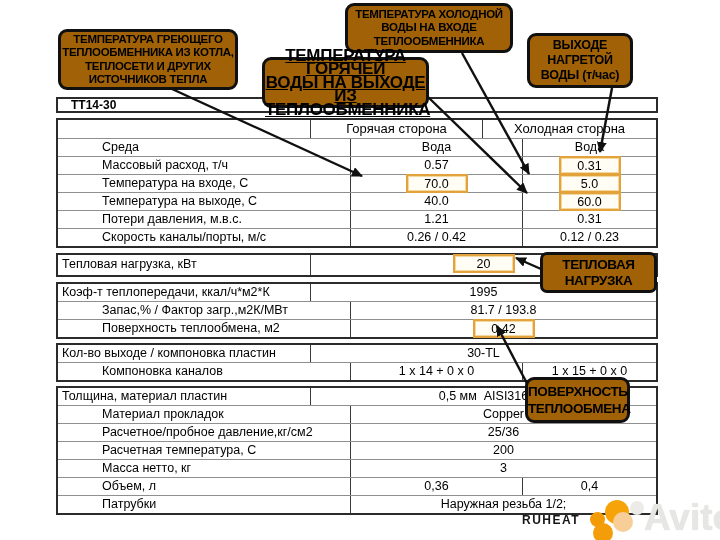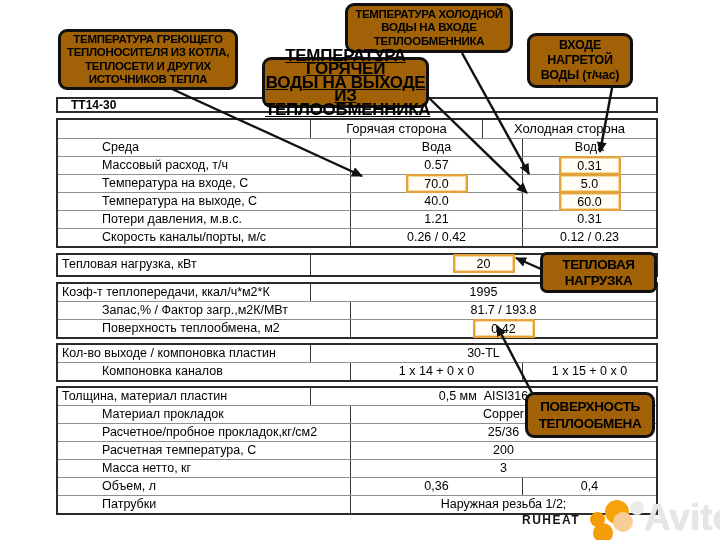--- a/index.html
+++ b/index.html
@@ -27,21 +27,21 @@
 
   
   .callout{position:absolute;z-index:4;background:#a16207;border:3px solid #101010;border-radius:9px;
            box-sizing:border-box;display:flex;flex-direction:column;justify-content:center;
            text-align:center;font-weight:bold;color:#000;}
   #c1{left:58px;top:29px;width:180px;height:61px;font-size:11.5px;line-height:13.5px;letter-spacing:-0.3px;}
   #c2{left:345px;top:3px;width:168px;height:50px;font-size:11.5px;line-height:13.5px;letter-spacing:-0.3px;}
   #c3{left:262px;top:57px;width:167px;height:51px;font-size:17px;line-height:13.5px;letter-spacing:-0.3px;text-decoration:underline;}
   #c4{left:527px;top:33px;width:106px;height:55px;font-size:12.5px;line-height:15px;letter-spacing:-0.3px;}
   #c5{left:540px;top:252px;width:117px;height:41px;font-size:13.5px;line-height:16px;letter-spacing:-0.4px;border-radius:7px;}
-  #c6{left:525px;top:392px;width:130px;height:46px;font-size:13.5px;line-height:17px;letter-spacing:-0.4px;}
+  #c6{left:525px;top:377px;width:105px;height:46px;font-size:13.5px;line-height:17px;letter-spacing:-0.4px;}
 
   
   .arrows{position:absolute;left:0;top:0;z-index:2;pointer-events:none;}
 
   
   .brand{position:absolute;left:522px;top:513px;font-size:12px;font-weight:bold;letter-spacing:1.5px;color:#161616;z-index:1;}
   .avito-text{position:absolute;left:644px;top:497px;font-size:37px;font-weight:bold;color:#E6E6E4;
               text-shadow:0 0 1px #d3d3d0;z-index:1;}
   .dot{position:absolute;border-radius:50%;z-index:2;}
   .dot-a{left:605px;top:500px;width:24px;height:24px;background:#F6A30A;}
@@ -64,36 +64,36 @@
     <line x1="172" y1="89" x2="362" y2="176" stroke="#101010" stroke-width="2.4" marker-end="url(#ah)"></line>
     <line x1="462" y1="53" x2="529" y2="174" stroke="#101010" stroke-width="2.4" marker-end="url(#ah)"></line>
     <line x1="428" y1="97" x2="527" y2="193" stroke="#101010" stroke-width="2.4" marker-end="url(#ah)"></line>
     <line x1="612" y1="88" x2="600" y2="152" stroke="#101010" stroke-width="2.4" marker-end="url(#ah)"></line>
     <line x1="541" y1="269" x2="516" y2="258" stroke="#101010" stroke-width="2.4" marker-end="url(#ah)"></line>
     <line x1="532" y1="393" x2="497" y2="326" stroke="#101010" stroke-width="2.4" marker-end="url(#ah)"></line>
   </svg>
 
   <div class="callout" id="c1">
     <div>ТЕМПЕРАТУРА ГРЕЮЩЕГО</div>
-    <div>ТЕПЛОНОСИТЕЛЯ ИЗ КОТЛА,</div>
+    <div>ТЕПЛООБМЕННИКА ИЗ КОТЛА,</div>
     <div>ТЕПЛОСЕТИ И ДРУГИХ</div>
     <div>ИСТОЧНИКОВ ТЕПЛА</div>
   </div>
   <div class="callout" id="c2">
     <div>ТЕМПЕРАТУРА ХОЛОДНОЙ</div>
     <div>ВОДЫ НА ВХОДЕ</div>
     <div>ТЕПЛООБМЕННИКА</div>
   </div>
   <div class="callout" id="c3">
     <div>ТЕМПЕРАТУРА ГОРЯЧЕЙ</div>
     <div>ВОДЫ НА ВЫХОДЕ ИЗ</div>
     <div>ТЕПЛООБМЕННИКА</div>
   </div>
   <div class="callout" id="c4">
-    <div>ВХОДЕ</div>
+    <div>ВЫХОДЕ</div>
     <div>НАГРЕТОЙ</div>
     <div>ВОДЫ (т/час)</div>
   </div>
   <div class="callout" id="c5">
     <div>ТЕПЛОВАЯ</div>
     <div>НАГРУЗКА</div>
   </div>
   <div class="callout" id="c6">
     <div>ПОВЕРХНОСТЬ</div>
     <div>ТЕПЛООБМЕНА</div>
@@ -178,21 +178,21 @@
     <div class="tbl t5">
       <div class="row">
         <div class="c-label">Толщина, материал пластин</div>
         <div class="c-merge">0,5 мм&nbsp; AISI316</div>
       </div>
       <div class="row">
         <div class="c-label">Материал прокладок</div>
         <div class="c-merge">Copper</div>
       </div>
       <div class="row">
-        <div class="c-label">Расчетное/пробное прокладок,кг/см2</div>
+        <div class="c-label">Расчетное/пробное давление,кг/см2</div>
         <div class="c-merge">25/36</div>
       </div>
       <div class="row">
         <div class="c-label">Расчетная температура, С</div>
         <div class="c-merge">200</div>
       </div>
       <div class="row">
         <div class="c-label">Масса нетто, кг</div>
         <div class="c-merge">3</div>
       </div>

